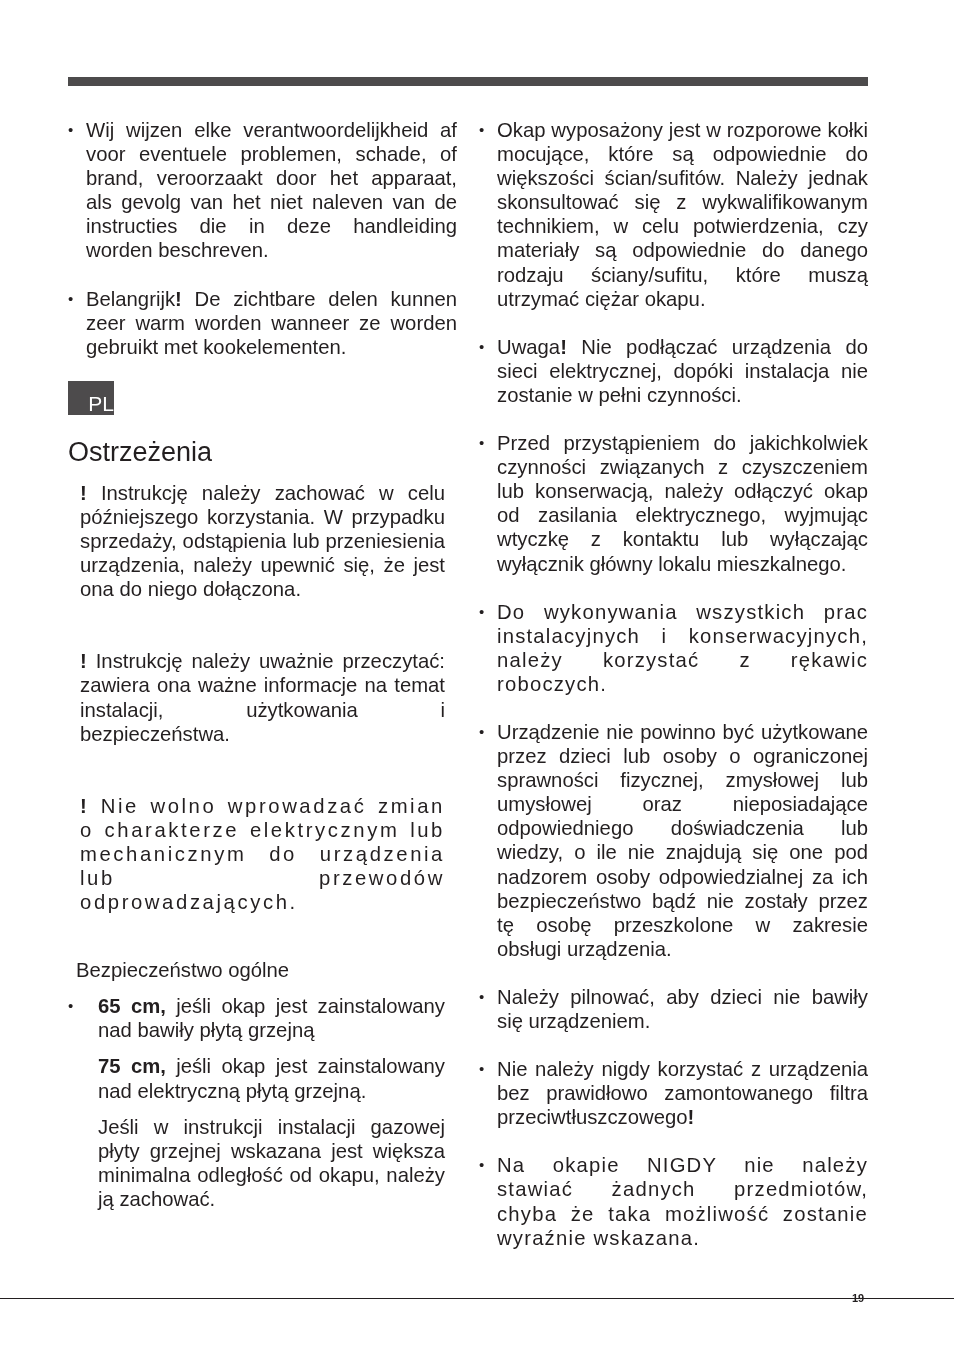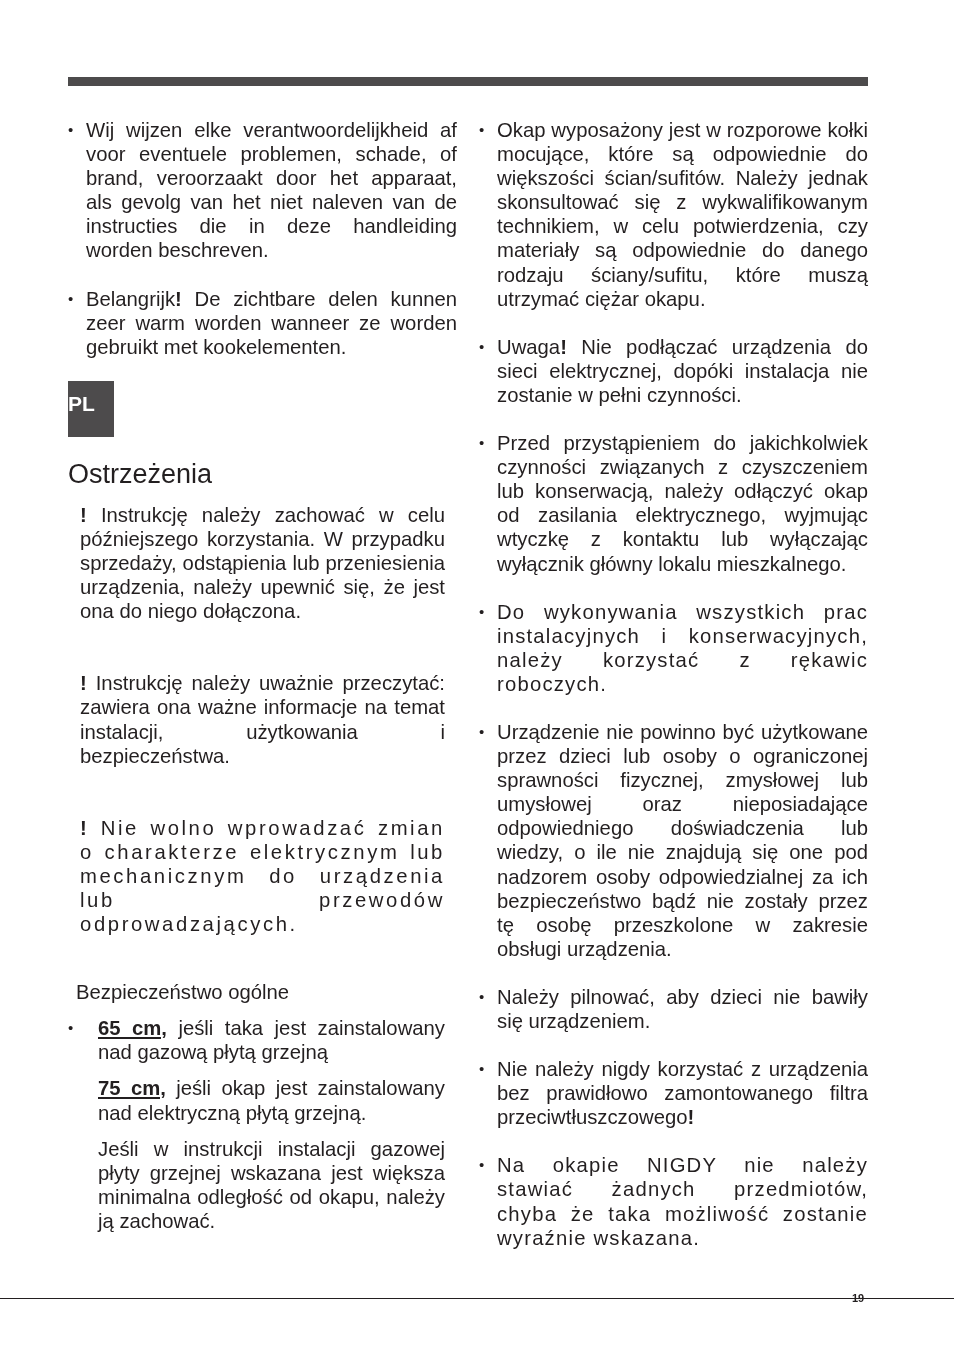--- a/index.html
+++ b/index.html
@@ -17,29 +17,29 @@
     .bullet-item { position: relative; padding-left: 18px; text-align: justify; text-align-last: left; margin: 0; }
     .bullet-item .dot {
       position: absolute; left: 0; top: 0; width: 10px; text-align: left; font-size: 15px;
     }
     .para { margin: 12px; text-align: justify; text-align-last: left; }
     .gap { height: 24px; }
     .spaced { letter-spacing: 2.6px; }
     .spaced-sm { letter-spacing: 1.2px; }
     .excl { font-weight: bold; }
     .lang-badge {
-      width: 46px; height: 56px; background: #4d4b4c; color: #ffffff;
-      font-weight: bold; font-size: 21px; line-height: 46px; text-align: left;
+      width: 46px; height: 34px; background: #4d4b4c; color: #ffffff;
+      font-weight: normal; font-size: 21px; line-height: 46px; text-align: right;
       margin-top: 22px;
     }
     .heading {
       font-weight: normal; font-size: 27px; line-height: 30px; margin: 22px 0 14px 0;
     }
     .subheading { margin: 8px; }
-    .bold { font-weight: bold; text-decoration: underline; }
+    .bold { font-weight: bold; }
     .bottom-line {
       position: absolute; left: 0; top: 1298px; width: 954px; height: 1px; background: #231f20;
     }
     .page-number {
       position: absolute; left: 852px; top: 1291px; font-weight: bold; font-size: 11px; line-height: 14px;
     }
   </style>
 </head>
 <body>
 
@@ -71,21 +71,21 @@
   <div class="gap"></div>
   <p class="para spaced">
     <span class="excl">!</span><span> Nie wolno wprowadzać zmian o charakterze elektrycznym lub mechanicznym do urządzenia lub przewodów odprowadzających.</span>
   </p>
   <div class="gap"></div>
 
   <p class="subheading">Bezpieczeństwo ogólne</p>
   <div class="bullet-item">
     <span class="dot">•</span>
     <p class="para">
-      <span class="bold">65 cm,</span><span> jeśli taka jest zainstalowany nad gazową płytą grzejną</span>
+      <span class="bold">65 cm,</span><span> jeśli okap jest zainstalowany nad bawiły płytą grzejną</span>
     </p>
     <p class="para">
       <span class="bold">75 cm,</span><span> jeśli okap jest zainstalowany nad elektryczną płytą grzejną.</span>
     </p>
     <p class="para">Jeśli w instrukcji instalacji gazowej płyty grzejnej wskazana jest większa minimalna odległość od okapu, należy ją zachować.</p>
   </div>
 </div>
 
 <div class="col col-right">
   <p class="bullet-item">

